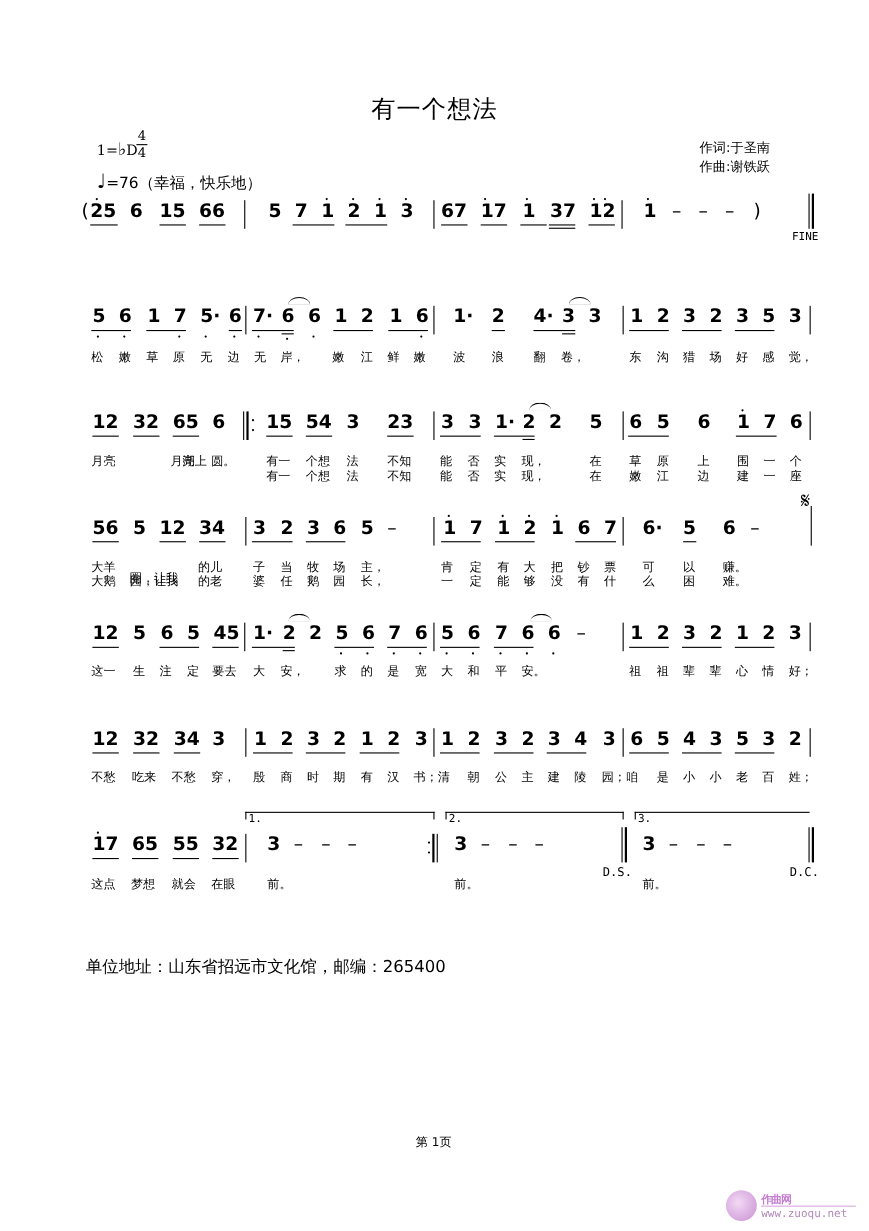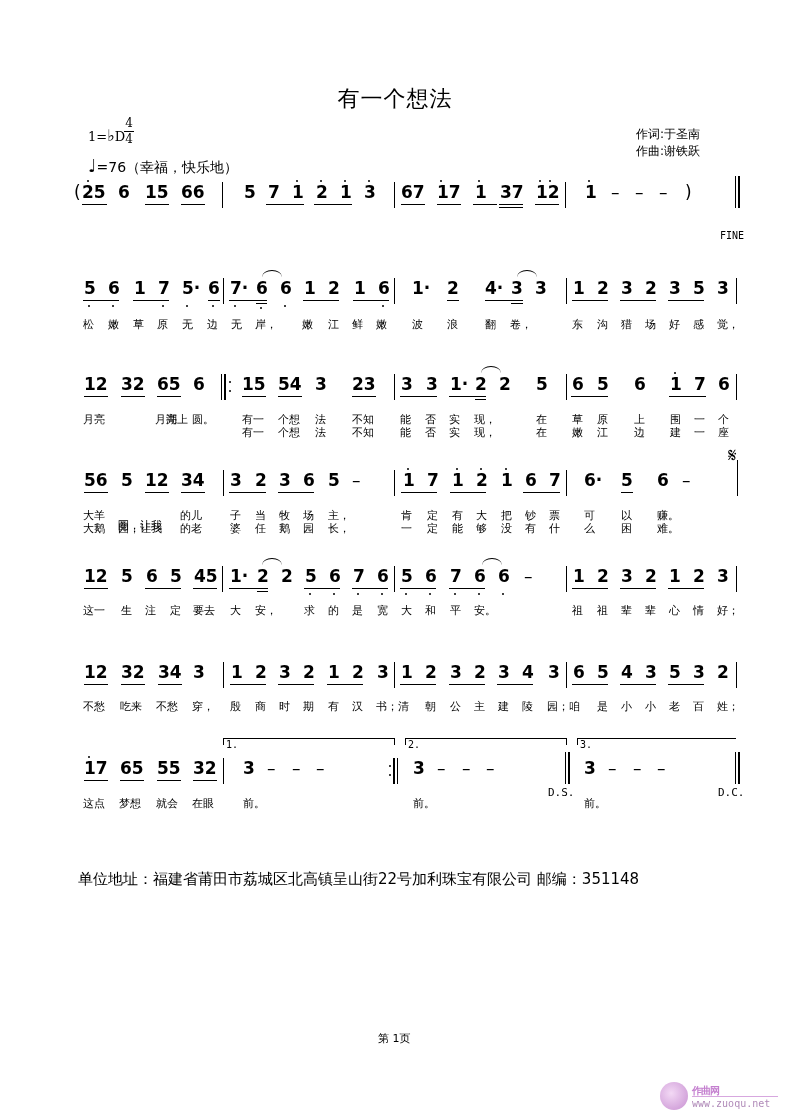--- a/index.html
+++ b/index.html
@@ -93,21 +93,21 @@
   <div class="bl" style="left:565px;top:0;height:26px;"></div>
 
   <span class="note" style="left:585px;">1</span>
   <div class="dot" style="left:588px;top:-2px;"></div>
   <span class="note" style="left:611px;font-weight:normal;">–</span>
   <span class="note" style="left:635px;font-weight:normal;">–</span>
   <span class="note" style="left:659px;font-weight:normal;">–</span>
   <span class="note" style="left:685px;font-weight:normal;">)</span>
   <div class="bl" style="left:735px;top:-6px;height:32px;"></div>
   <div class="bl2" style="left:738px;top:-6px;height:32px;"></div>
-  <span class="small" style="left:720px;top:28px;margin-top:20px;">FINE</span>
+  <span class="small" style="left:720px;top:28px;">FINE</span>
 </div>
 
 <div class="row" style="top:278px;">
   <span class="note" style="left:84px;">5</span>
   <span class="note" style="left:108px;">6</span>
   <div class="ul" style="left:83px;width:36px;top:22px;"></div>
   <div class="dot" style="left:88px;top:27px;"></div>
     <div class="dot" style="left:112px;top:27px;"></div>
   <span class="note" style="left:134px;">1</span>
   <span class="note" style="left:158px;">7</span>
@@ -559,21 +559,21 @@
   <span class="lyr" style="left:83px;">这点</span>
   <span class="lyr" style="left:119px;">梦想</span>
   <span class="lyr" style="left:156px;">就会</span>
   <span class="lyr" style="left:192px;">在眼</span>
   <span class="lyr" style="left:243px;">前。</span>
   <span class="lyr" style="left:413px;">前。</span>
   <span class="lyr" style="left:584px;">前。</span>
 </div>
 
 <div class="abs footer">
-  <div>单位地址：福建省莆田市荔城区北高镇呈山街22号加利珠宝有限公司 邮编：351148</div>
+  <div>单位地址：山东省招远市文化馆，邮编：265400</div>
 </div>
 
 <div class="abs page">第 1页</div>
 
 <div class="abs wm">
   <div class="logo"></div>
   <div class="t1">作曲网</div>
   <div class="ln"></div>
   <div class="t2">www.zuoqu.net</div>
 </div>

